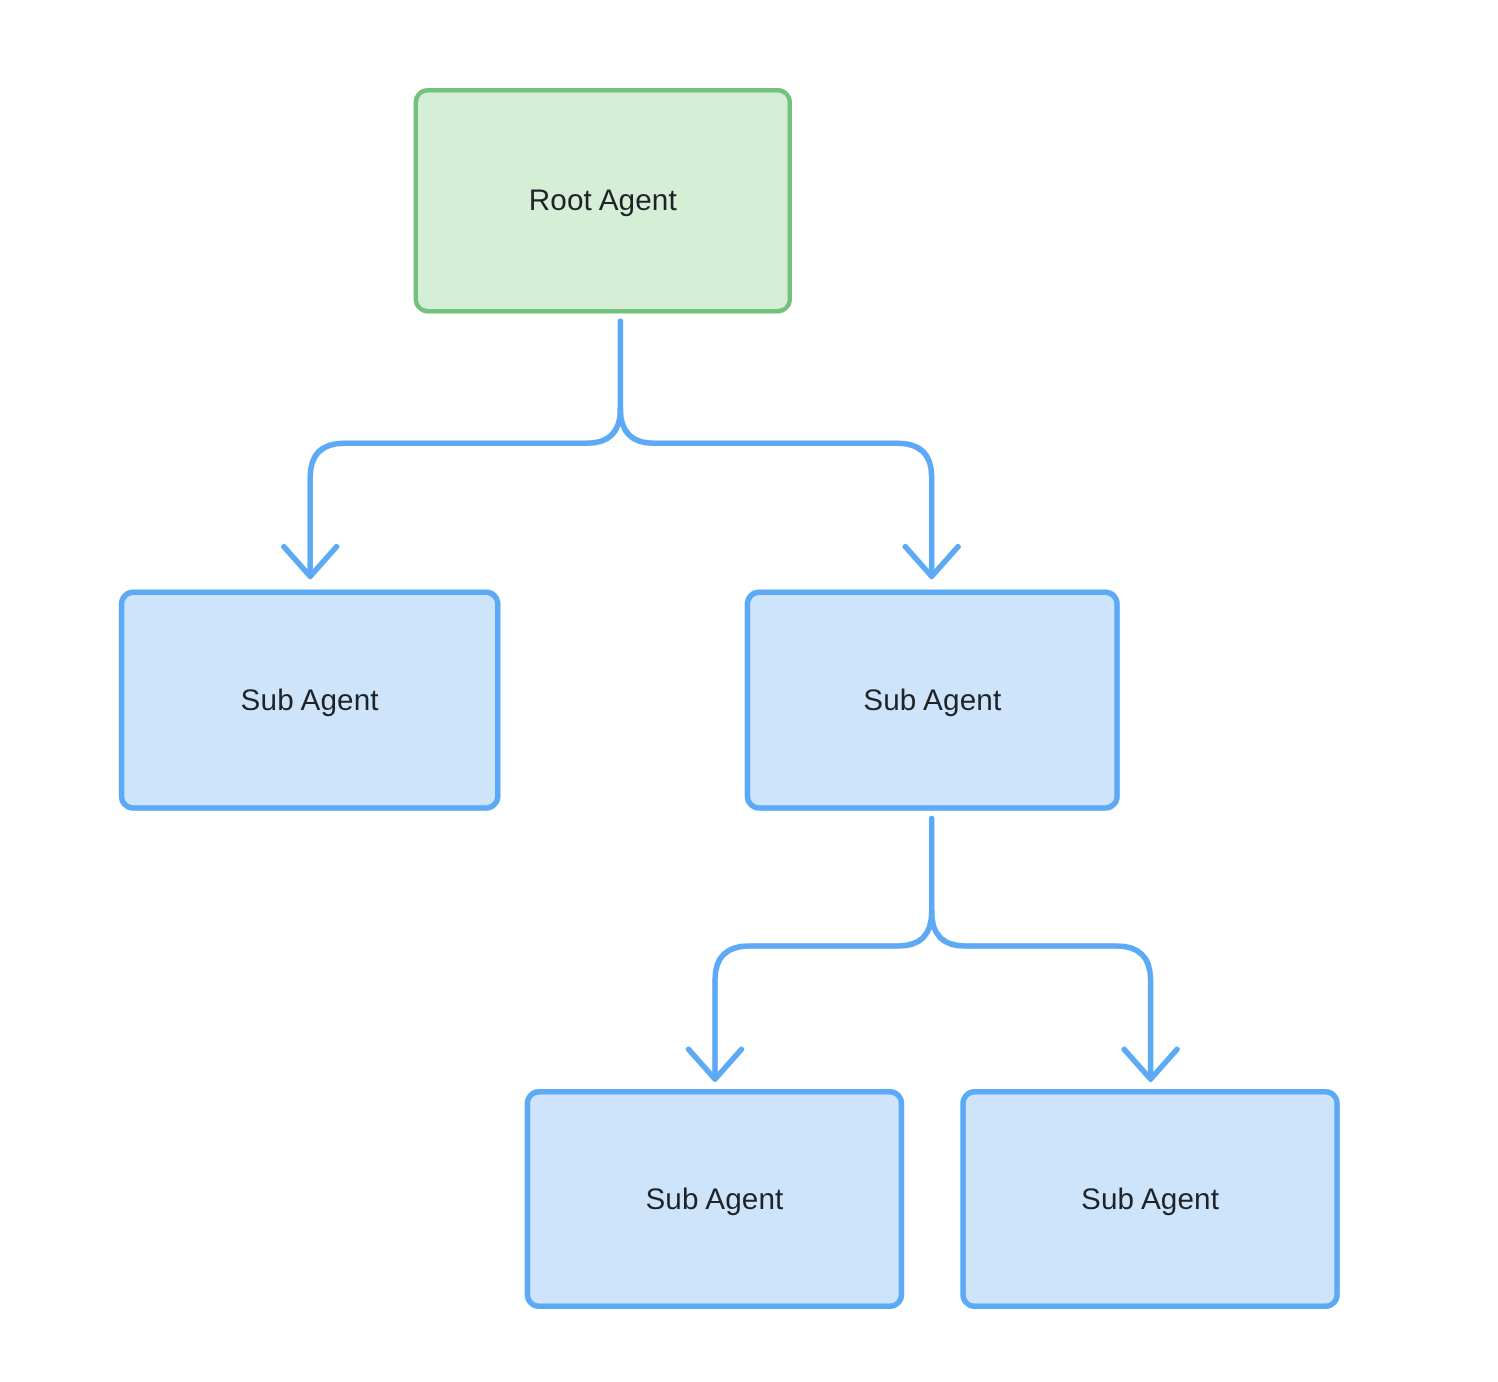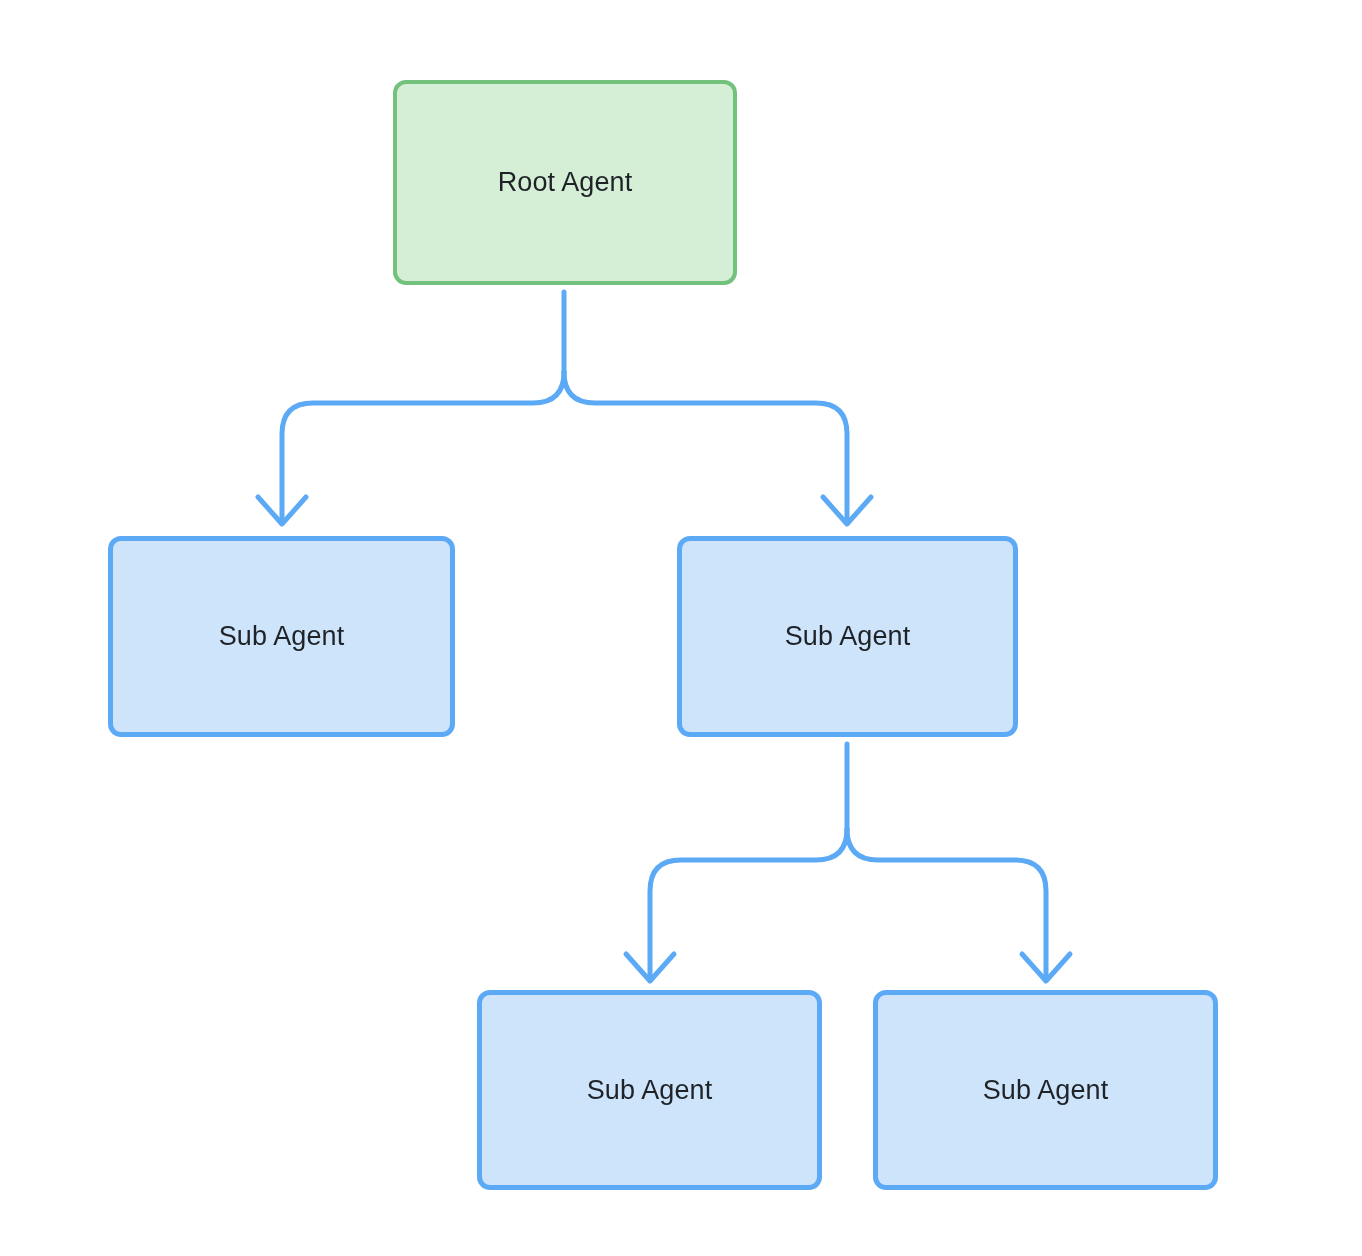--- a/index.html
+++ b/index.html
@@ -72,21 +72,21 @@
       <path d="M 847 744 L 847 829"></path>
 
       <path d="M 847 829 Q 847 860 816 860 L 681 860 Q 650 860 650 891 L 650 980"></path>
       <path d="M 626 954 L 650 981 L 674 954"></path>
 
       <path d="M 847 829 Q 847 860 878 860 L 1015 860 Q 1046 860 1046 891 L 1046 980"></path>
       <path d="M 1022 954 L 1046 981 L 1070 954"></path>
     </g>
   </svg>
 
-  <div class="node node-root" style="left:393px; top:80px; width:344px; height:205px; background:#D5EFD7; border-color:#72C17C;">
+  <div class="node node-root" style="left:376px; top:80px; width:344px; height:205px; background:#D5EFD7; border-color:#72C17C;">
     <span class="node-label">Root Agent</span>
   </div>
 
   <div class="node node-sub" style="left:108px; top:536px; width:347px; height:201px; background:#CDE4FB; border-color:#5CA9F5;">
     <span class="node-label">Sub Agent</span>
   </div>
 
   <div class="node node-sub" style="left:677px; top:536px; width:341px; height:201px; background:#CDE4FB; border-color:#5CA9F5;">
     <span class="node-label">Sub Agent</span>
   </div>

